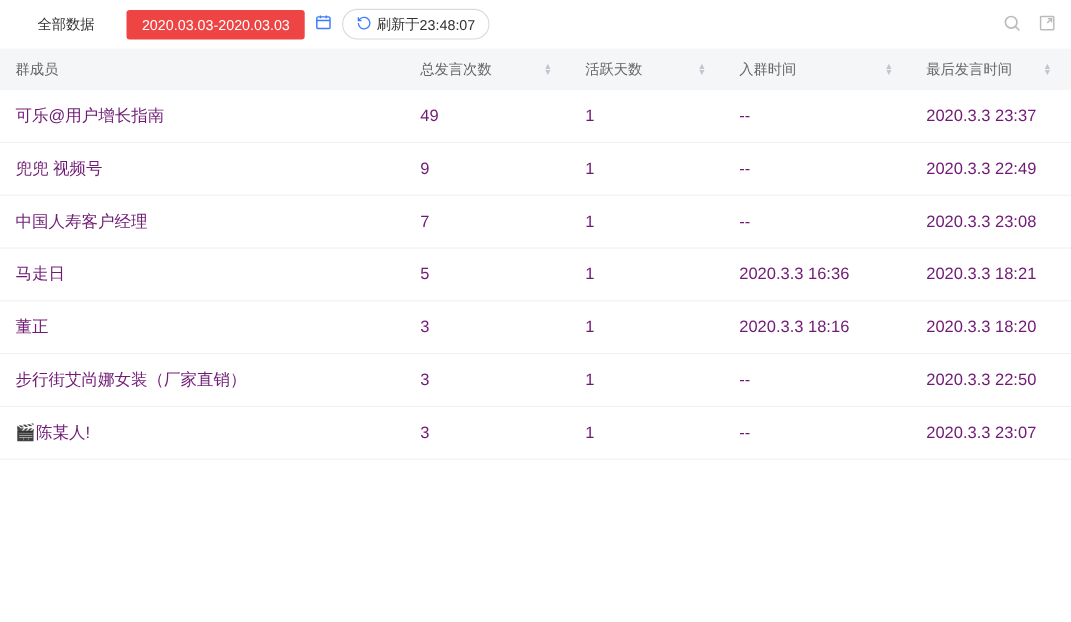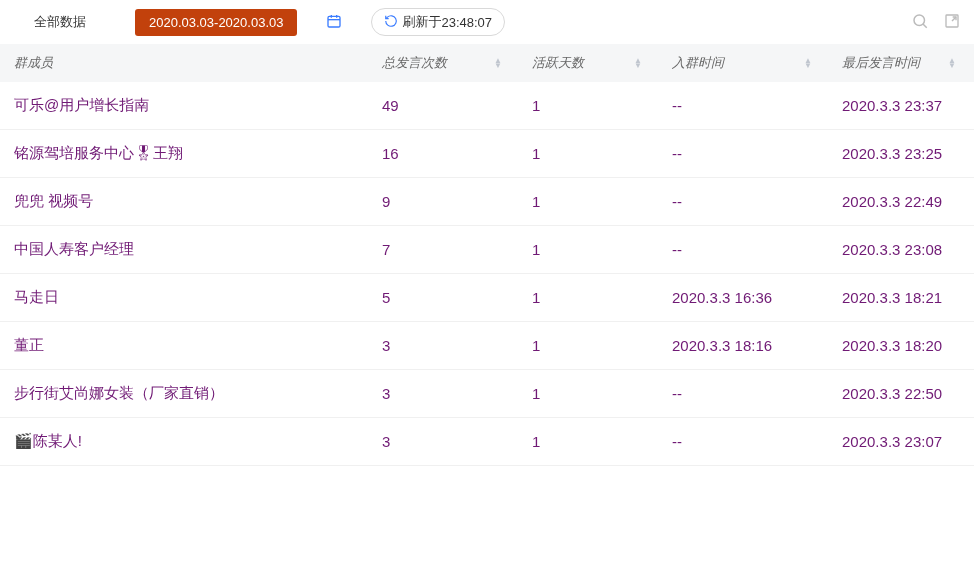--- a/index.html
+++ b/index.html
@@ -9,30 +9,30 @@
       width: 974px;
       height: 565px;
       overflow: hidden;
       color: #333;
     }
     .toolbar {
       display: flex;
       align-items: center;
       padding: 6px 12px;
       height: 44px;
-      gap: 24px;
+      gap: 4px;
     }
     .all-data-label {
       font-size: 13px;
       color: #333;
       margin-right: 25px;
       margin-left: 22px;
     }
     .date-range-btn {
-      background: #c2410c;
+      background: #ef4444;
       color: #fff;
       border: none;
       border-radius: 3px;
       padding: 6px 14px;
       font-size: 13px;
       cursor: pointer;
       display: inline-flex;
       align-items: center;
     }
     .calendar-icon-btn {
@@ -88,21 +88,20 @@
     thead tr {
       background: #f5f6f7;
     }
     th {
       text-align: left;
       font-weight: 400;
       font-size: 13px;
       color: #666;
       padding: 10px 12px;
       position: relative;
-      font-style: italic;
     }
     th.col-member { width: 370px; padding-left: 14px; }
     th.col-speak { width: 150px; }
     th.col-active { width: 140px; }
     th.col-join { width: 170px; }
     th.col-last { width: auto; }
     .sort-icon {
       position: absolute;
       right: 18px;
       top: 50%;
@@ -225,27 +224,20 @@
     </thead>
     <tbody id="table-body">
     <tr>
           <td class="col-member">可乐@用户增长指南</td>
           <td class="col-speak">49</td>
           <td class="col-active">1</td>
           <td class="col-join">--</td>
           <td class="col-last">2020.3.3 23:37</td>
         </tr>
         <tr>
-          <td class="col-member">铭源驾培服务中心🎖王翔</td>
-          <td class="col-speak">16</td>
-          <td class="col-active">1</td>
-          <td class="col-join">--</td>
-          <td class="col-last">2020.3.3 23:25</td>
-        </tr>
-        <tr>
           <td class="col-member">兜兜 视频号</td>
           <td class="col-speak">9</td>
           <td class="col-active">1</td>
           <td class="col-join">--</td>
           <td class="col-last">2020.3.3 22:49</td>
         </tr>
         <tr>
           <td class="col-member">中国人寿客户经理</td>
           <td class="col-speak">7</td>
           <td class="col-active">1</td>

